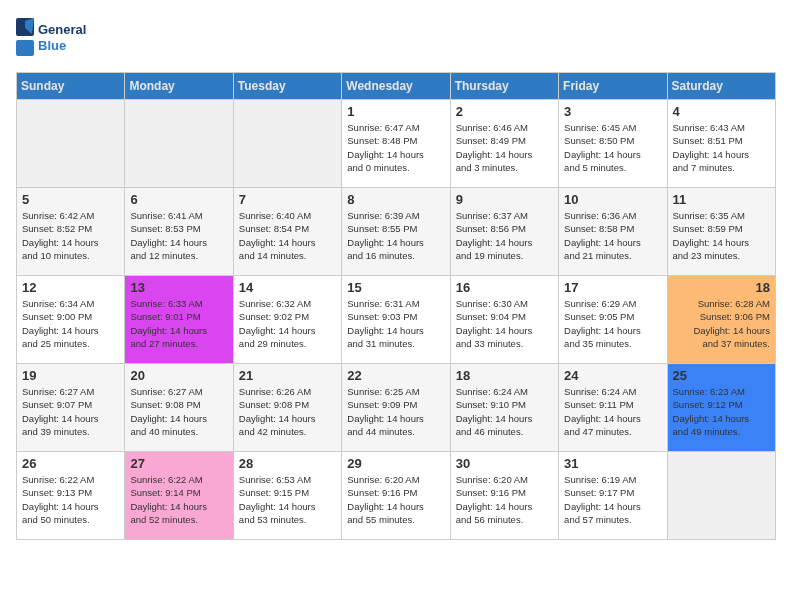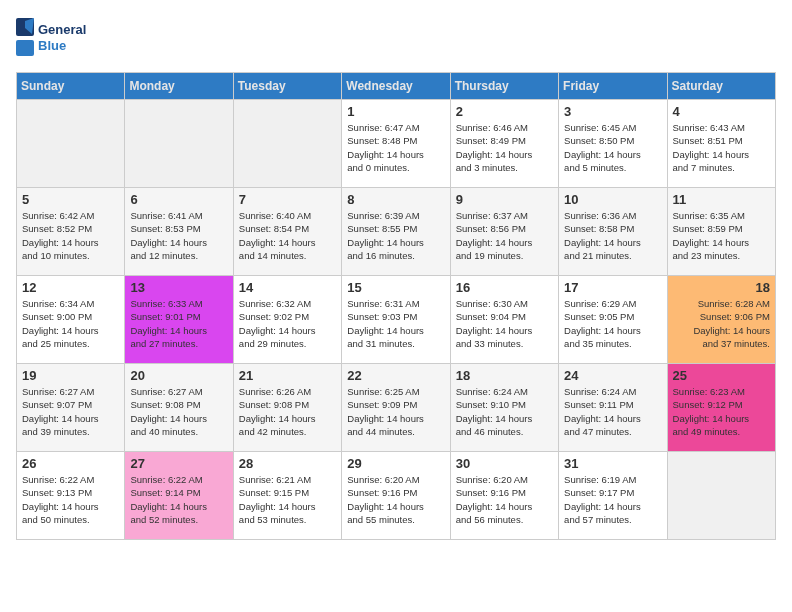--- a/index.html
+++ b/index.html
@@ -276,21 +276,21 @@
 Daylight: 14 hours
 and 46 minutes.</div>
         </td>
         <td style="background-color: rgb(245, 245, 245);">
           <div class="day-number">24</div>
           <div class="day-info" style="white-space: pre-line;">Sunrise: 6:24 AM
 Sunset: 9:11 PM
 Daylight: 14 hours
 and 47 minutes.</div>
         </td>
-        <td style="background-color: #ec4899;">
+        <td style="background-color: #3b82f6;">
           <div class="day-number">25</div>
           <div class="day-info" style="white-space: pre-line;">Sunrise: 6:23 AM
 Sunset: 9:12 PM
 Daylight: 14 hours
 and 49 minutes.</div>
         </td>
       </tr>
       <tr style="background-color: rgb(255, 255, 255);">
         <td style="background-color: rgb(255, 255, 255);">
           <div class="day-number">26</div>
@@ -301,21 +301,21 @@
         </td>
         <td style="background-color: #f9a8d4;">
           <div class="day-number">27</div>
           <div class="day-info" style="white-space: pre-line;">Sunrise: 6:22 AM
 Sunset: 9:14 PM
 Daylight: 14 hours
 and 52 minutes.</div>
         </td>
         <td style="background-color: rgb(255, 255, 255);">
           <div class="day-number">28</div>
-          <div class="day-info" style="white-space: pre-line;">Sunrise: 6:21 AM
+          <div class="day-info" style="white-space: pre-line;">Sunrise: 6:53 AM
 Sunset: 9:15 PM
 Daylight: 14 hours
 and 53 minutes.</div>
         </td>
         <td style="background-color: rgb(255, 255, 255);">
           <div class="day-number">29</div>
           <div class="day-info" style="white-space: pre-line;">Sunrise: 6:20 AM
 Sunset: 9:16 PM
 Daylight: 14 hours
 and 55 minutes.</div>

